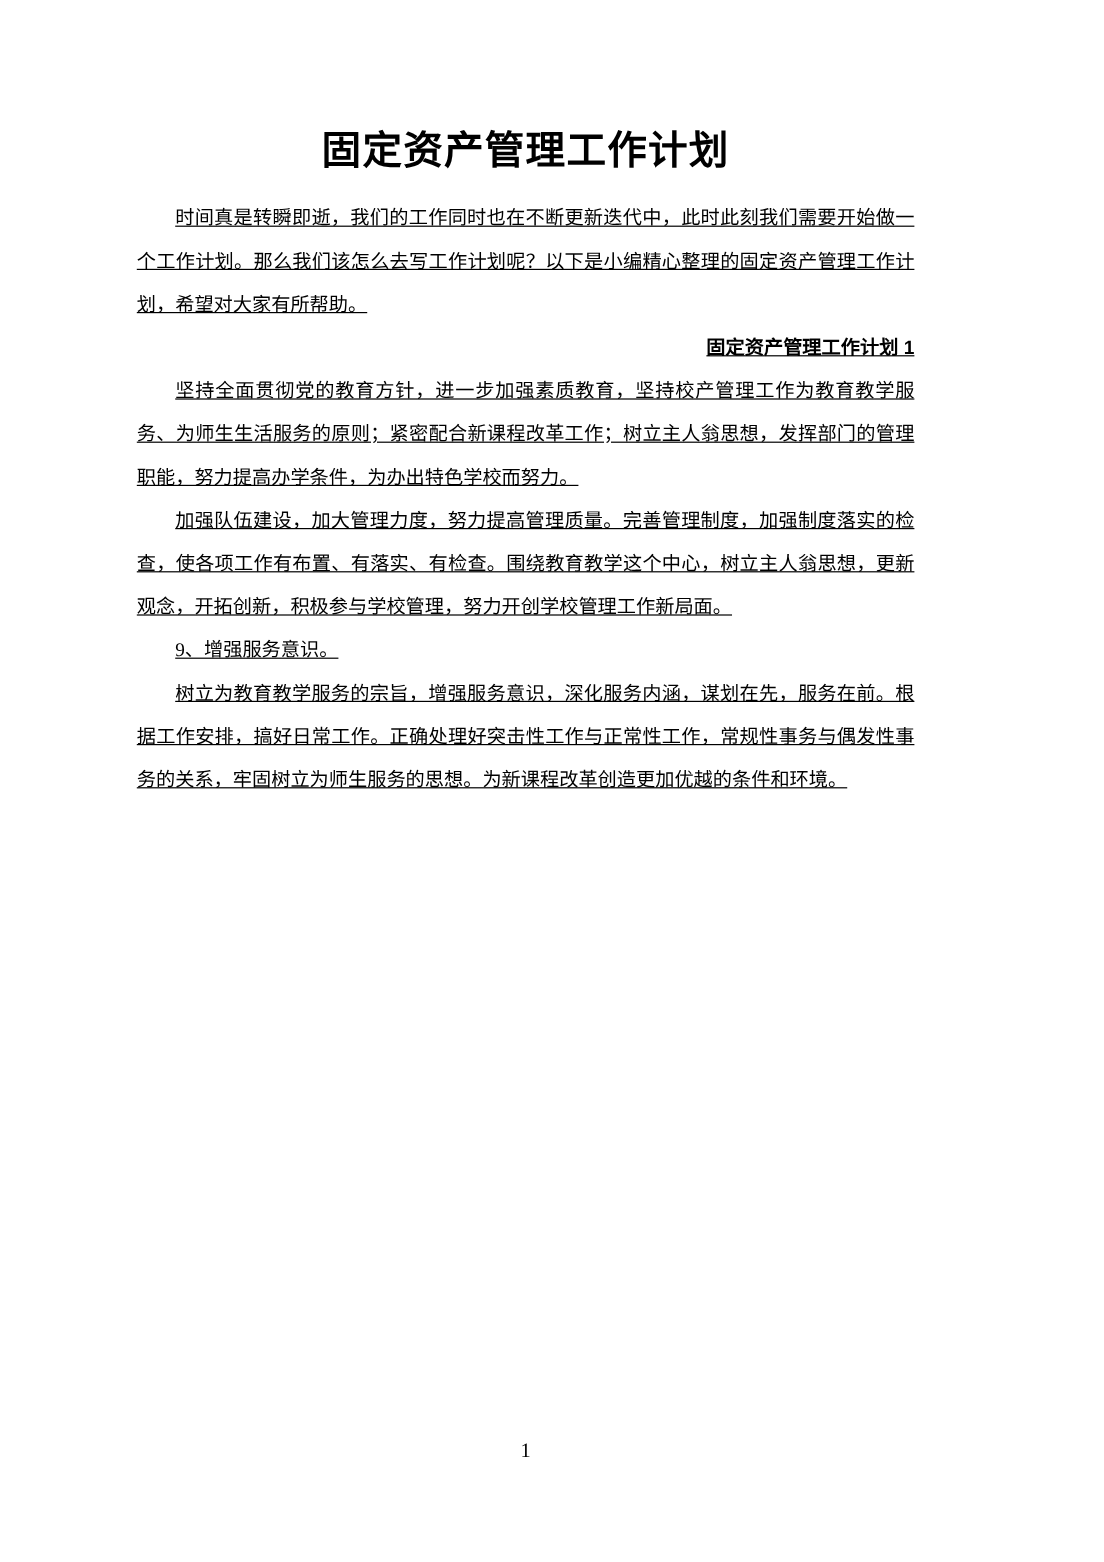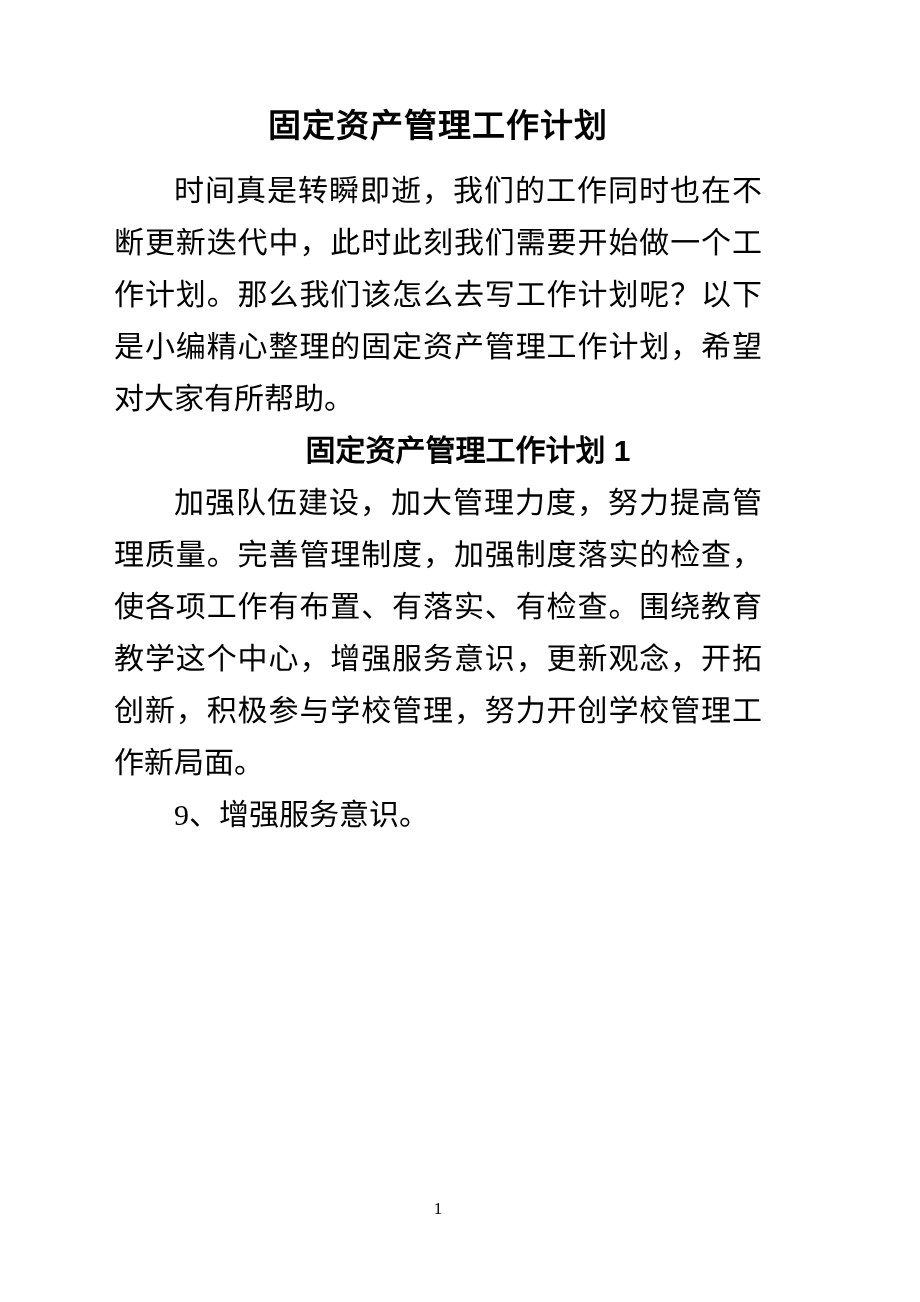--- a/index.html
+++ b/index.html
@@ -21,30 +21,31 @@
   .doc-title {
     font-family: "Liberation Sans", "DejaVu Sans", sans-serif;
     font-weight: 700;
     font-size: 33px;
     line-height: 46px;
     text-align: center;
     letter-spacing: 1px;
     margin-bottom: 16px;
   }
   .para {
-    font-size: 30px;
-    line-height: 52px;
+    font-size: 16px;
+    line-height: 36px;
     text-align: justify;
     text-indent: 2em;
     word-break: break-all;
+    text-decoration: underline;
   }
   .para.heading {
     font-family: "Liberation Sans", "DejaVu Sans", sans-serif;
     font-weight: 700;
-    text-align: center;
+    text-align: right;
   }
   .footer {
     position: absolute;
     top: 1196px;
     left: 0;
     width: 100%;
     text-align: center;
     font-size: 17px;
     line-height: 26px;
     font-family: "Liberation Serif", "DejaVu Serif", serif;
@@ -54,23 +55,25 @@
 <body>
 
 <div class="page">
 
   <h1 class="doc-title">固定资产管理工作计划</h1>
 
   <p class="para">时间真是转瞬即逝，我们的工作同时也在不断更新迭代中，此时此刻我们需要开始做一个工作计划。那么我们该怎么去写工作计划呢？以下是小编精心整理的固定资产管理工作计划，希望对大家有所帮助。</p>
 
   <p class="para heading">固定资产管理工作计划 1</p>
 
+  <p class="para">坚持全面贯彻党的教育方针，进一步加强素质教育，坚持校产管理工作为教育教学服务、为师生生活服务的原则；紧密配合新课程改革工作；树立主人翁思想，发挥部门的管理职能，努力提高办学条件，为办出特色学校而努力。</p>
 
 
 
-  <p class="para">加强队伍建设，加大管理力度，努力提高管理质量。完善管理制度，加强制度落实的检查，使各项工作有布置、有落实、有检查。围绕教育教学这个中心，增强服务意识，更新观念，开拓创新，积极参与学校管理，努力开创学校管理工作新局面。</p>
+  <p class="para">加强队伍建设，加大管理力度，努力提高管理质量。完善管理制度，加强制度落实的检查，使各项工作有布置、有落实、有检查。围绕教育教学这个中心，树立主人翁思想，更新观念，开拓创新，积极参与学校管理，努力开创学校管理工作新局面。</p>
 
   <p class="para">9、增强服务意识。</p>
 
+  <p class="para">树立为教育教学服务的宗旨，增强服务意识，深化服务内涵，谋划在先，服务在前。根据工作安排，搞好日常工作。正确处理好突击性工作与正常性工作，常规性事务与偶发性事务的关系，牢固树立为师生服务的思想。为新课程改革创造更加优越的条件和环境。</p>
 
   <div class="footer">1</div>
 
 </div>
 
 </body></html>

